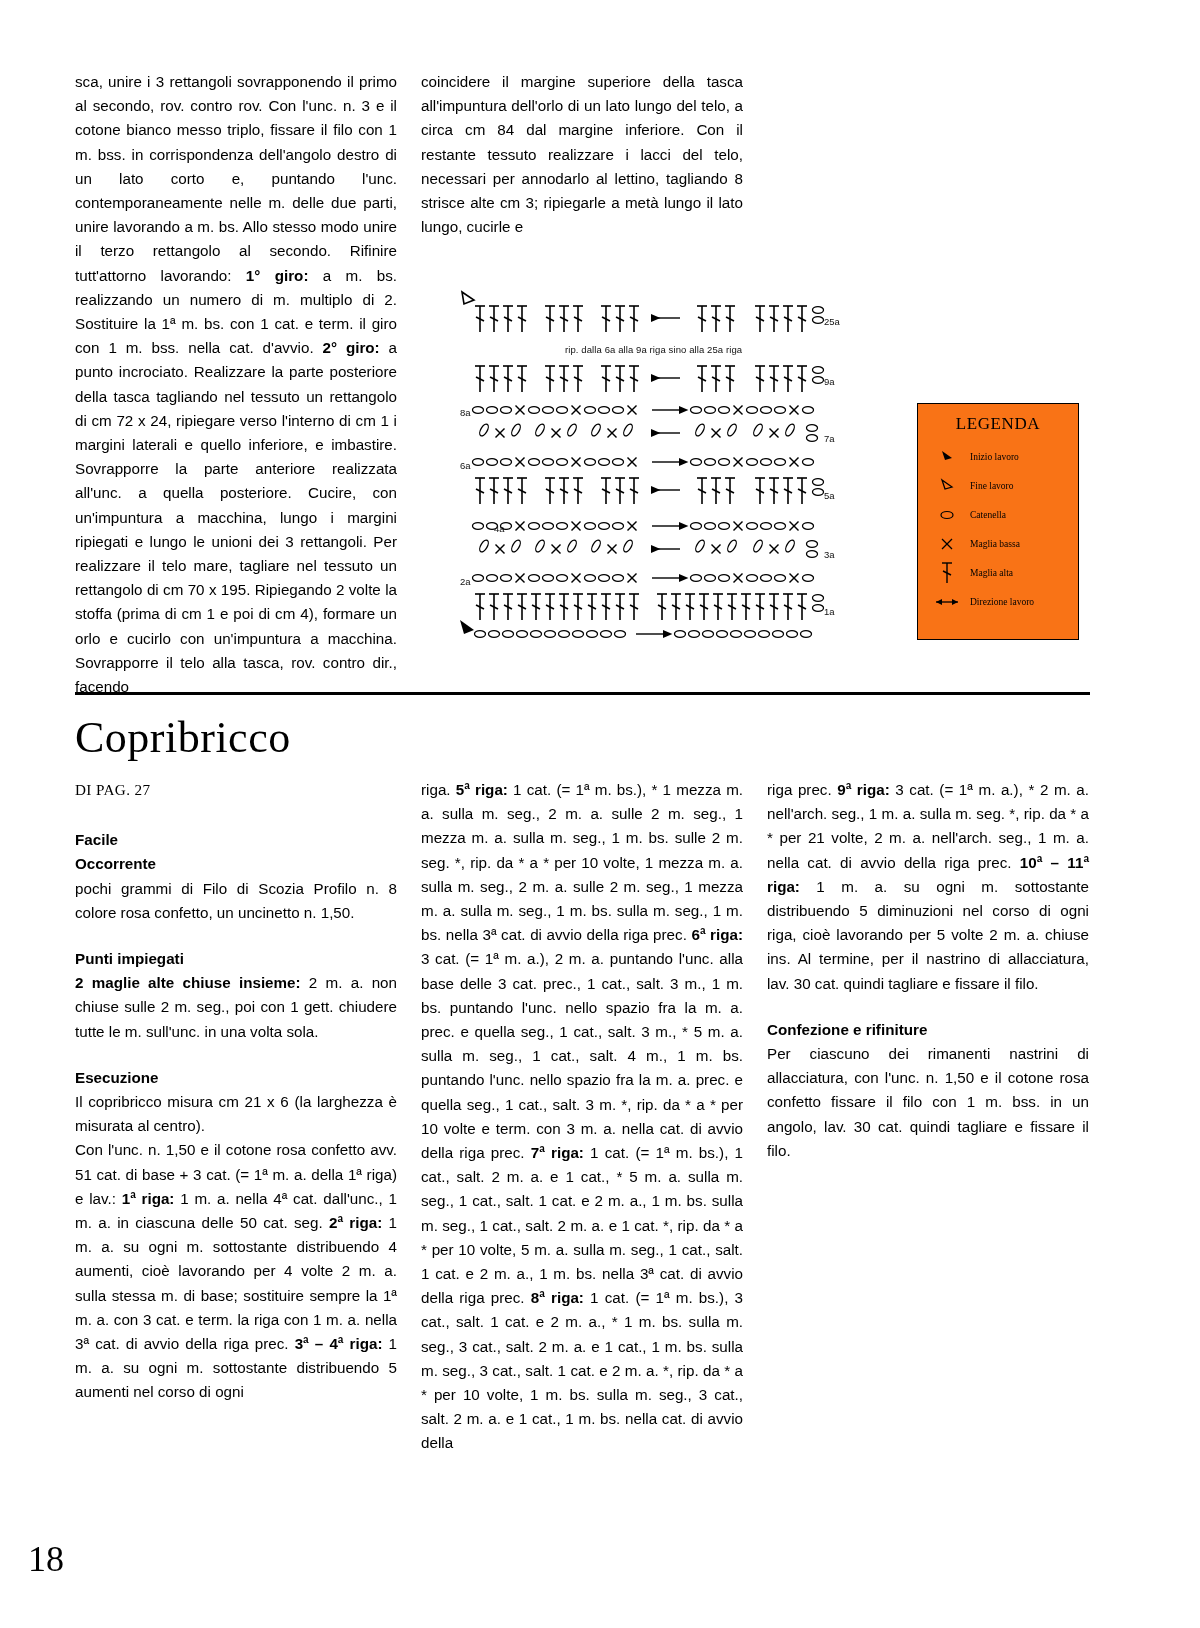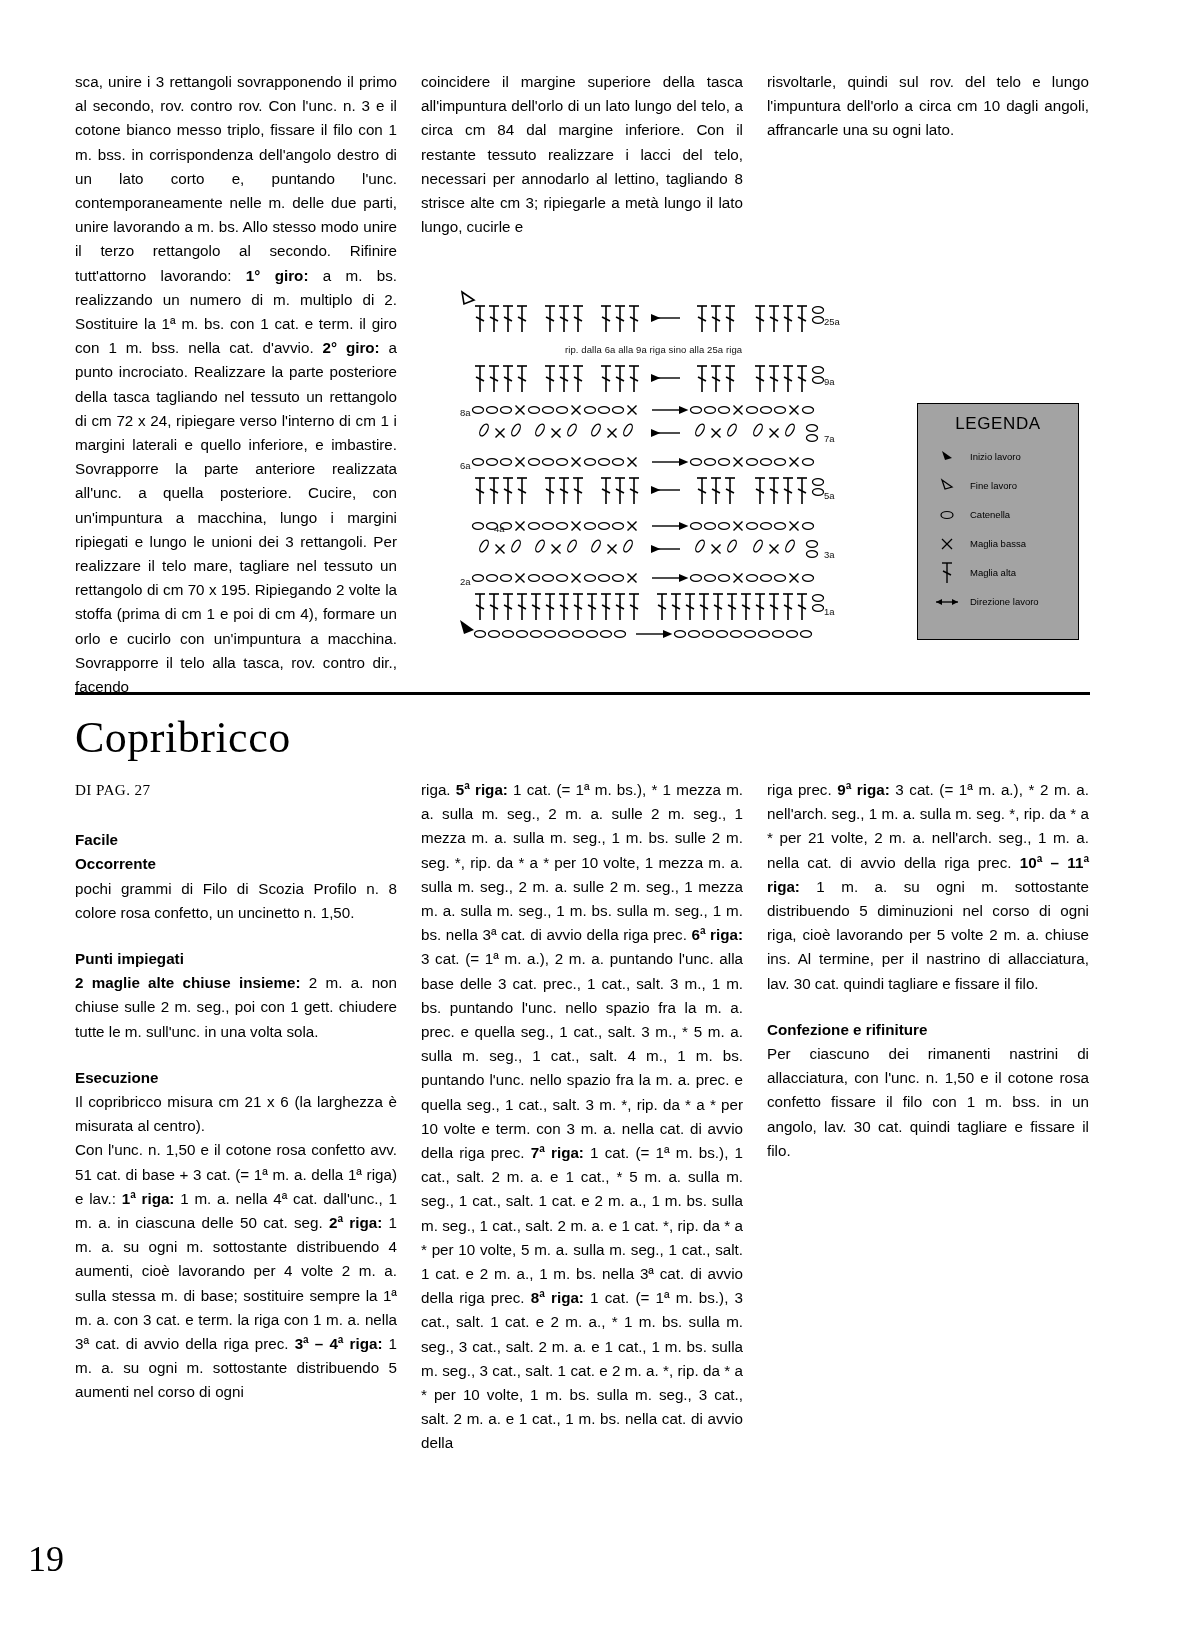--- a/index.html
+++ b/index.html
@@ -67,21 +67,22 @@
   }
 
   
   .legend {
     position: absolute;
     left: 917px;
     top: 403px;
     width: 160px;
     height: 235px;
     border: 1.5px solid #000;
-    background: #a3a3a3;
+    background: #f97316;
+    font-family: Liberation Serif, serif;
   }
   .legend-title {
     text-align: center;
     font-size: 17px;
     letter-spacing: 0.6px;
     margin-top: 10px;
     margin-bottom: 8px;
   }
   .legend-item {
     display: flex;
@@ -159,23 +160,20 @@
 <body>
 
 <div class="page">
 
   <div class="top-cols">
     <div class="col">
       <p><span>sca, unire i 3 rettangoli sovrapponendo il primo al secondo, rov. contro rov. Con l'unc. n. 3 e il cotone bianco messo triplo, fissare il filo con 1 m. bss. in corrispondenza dell'angolo destro di un lato corto e, puntando l'unc. contemporaneamente nelle m. delle due parti, unire lavorando a m. bs. Allo stesso modo unire il terzo rettangolo al secondo. Rifinire tutt'attorno lavorando: </span><b>1° giro:</b><span> a m. bs. realizzando un numero di m. multiplo di 2. Sostituire la 1ª m. bs. con 1 cat. e term. il giro con 1 m. bss. nella cat. d'avvio. </span><b>2° giro:</b><span> a punto incrociato. Realizzare la parte posteriore della tasca tagliando nel tessuto un rettangolo di cm 72 x 24, ripiegare verso l'interno di cm 1 i margini laterali e quello inferiore, e imbastire. Sovrapporre la parte anteriore realizzata all'unc. a quella posteriore. Cucire, con un'impuntura a macchina, lungo i margini ripiegati e lungo le unioni dei 3 rettangoli. Per realizzare il telo mare, tagliare nel tessuto un rettangolo di cm 70 x 195. Ripiegando 2 volte la stoffa (prima di cm 1 e poi di cm 4), formare un orlo e cucirlo con un'impuntura a macchina. Sovrapporre il telo alla tasca, rov. contro dir., facendo</span></p>
     </div>
     <div class="col">
       <p>coincidere il margine superiore della tasca all'impuntura dell'orlo di un lato lungo del telo, a circa cm 84 dal margine inferiore. Con il restante tessuto realizzare i lacci del telo, necessari per annodarlo al lettino, tagliando 8 strisce alte cm 3; ripiegarle a metà lungo il lato lungo, cucirle e</p>
-    </div>
-    <div class="col">
-      <p>risvoltarle, quindi sul rov. del telo e lungo l'impuntura dell'orlo a circa cm 10 dagli angoli, affrancarle una su ogni lato.</p>
     </div>
   </div>
 
   <div class="chart-wrap">
     <svg width="420" height="380" viewBox="0 0 420 380">
       <defs>
 
         <g id="ma">
           <line x1="0" y1="0" x2="0" y2="26" stroke="#000" stroke-width="1.6"></line>
           <line x1="-5" y1="0" x2="5" y2="0" stroke="#000" stroke-width="1.6"></line>
@@ -575,15 +573,15 @@
 
     <div class="col">
       <p><span>riga prec. </span><b>9ª riga:</b><span> 3 cat. (= 1ª m. a.), * 2 m. a. nell'arch. seg., 1 m. a. sulla m. seg. *, rip. da * a * per 21 volte, 2 m. a. nell'arch. seg., 1 m. a. nella cat. di avvio della riga prec. </span><b>10ª – 11ª riga:</b><span> 1 m. a. su ogni m. sottostante distribuendo 5 diminuzioni nel corso di ogni riga, cioè lavorando per 5 volte 2 m. a. chiuse ins. Al termine, per il nastrino di allacciatura, lav. 30 cat. quindi tagliare e fissare il filo.</span></p>
       <div class="gap"></div>
       <p class="sec-head">Confezione e rifiniture</p>
       <p>Per ciascuno dei rimanenti nastrini di allacciatura, con l'unc. n. 1,50 e il cotone rosa confetto fissare il filo con 1 m. bss. in un angolo, lav. 30 cat. quindi tagliare e fissare il filo.</p>
     </div>
 
   </div>
 
-  <div class="pageno">19</div>
+  <div class="pageno">18</div>
 
 </div>
 
 </body></html>

